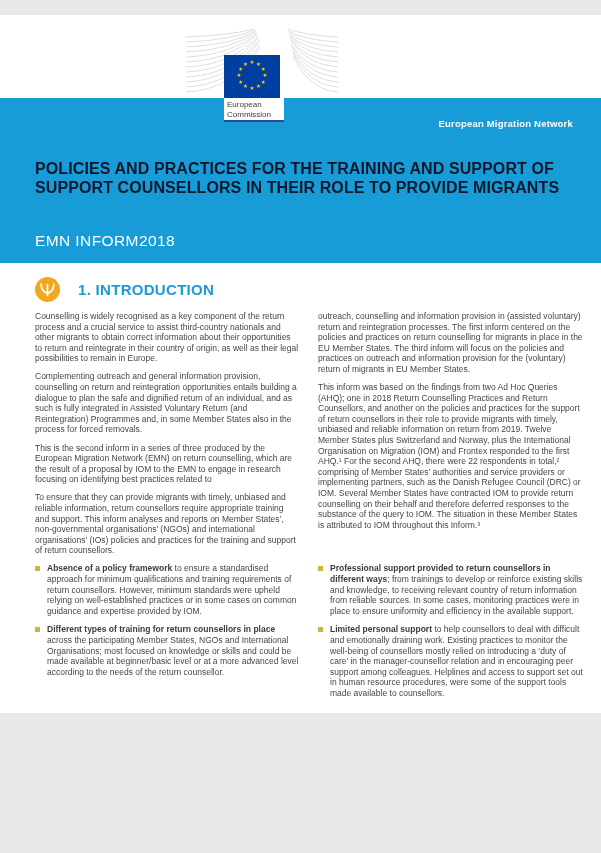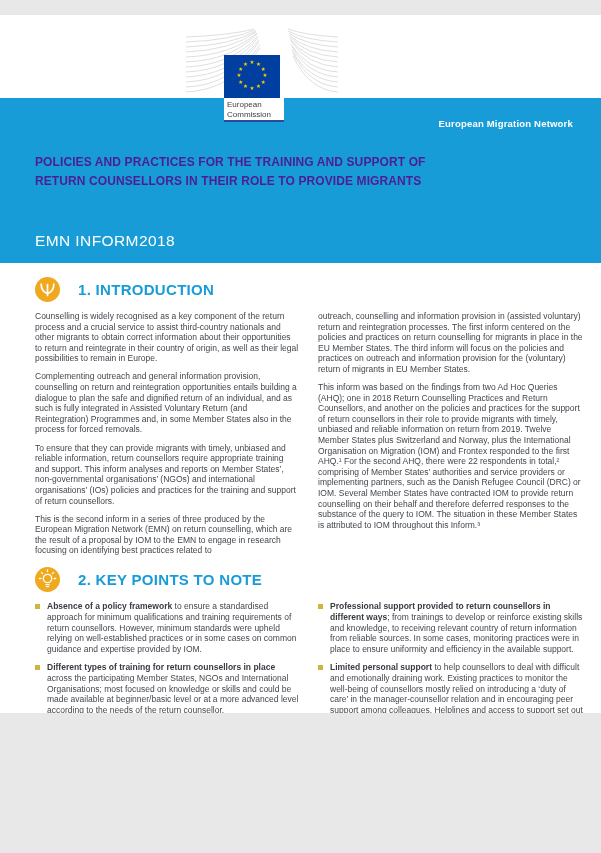--- a/index.html
+++ b/index.html
@@ -23,22 +23,22 @@
     font-size:8px;line-height:9.5px;color:#404040;padding:2px 0 0 3px;
     box-sizing:border-box;
   }
   
   .band{position:relative;height:165px;background:#189cd8;}
   .network-label{
     position:absolute;top:20px;right:28px;color:#fff;
     font-size:9.5px;font-weight:bold;letter-spacing:.2px;
   }
   .doc-title{
-    position:absolute;left:35px;top:55px;color:#4c1d95;
-    font-size:12px;font-weight:bold;line-height:19px;letter-spacing:.1px;
+    position:absolute;left:35px;top:61px;color:#0f172a;
+    font-size:16px;font-weight:bold;line-height:19px;letter-spacing:.1px;
     white-space:nowrap;
   }
   .inform-row{
     position:absolute;left:35px;right:34px;top:134px;
     display:flex;justify-content:flex-start;align-items:baseline;
     color:#fff;font-size:15.5px;font-weight:400;letter-spacing:.4px;
   }
   
   .section-header{display:flex;align-items:center;gap:18px;margin:14px 18px 9px 35px;}
   .icon-circle{
@@ -141,21 +141,21 @@
     <div class="ec-label">
       <div>European</div>
       <div>Commission</div>
     </div>
   </div>
 
   <div class="band">
     <div class="network-label">European Migration Network</div>
     <div class="doc-title">
       <div>POLICIES AND PRACTICES FOR THE TRAINING AND SUPPORT OF</div>
-      <div>RETURN COUNSELLORS IN THEIR ROLE TO PROVIDE MIGRANTS</div>
+      <div>SUPPORT COUNSELLORS IN THEIR ROLE TO PROVIDE MIGRANTS</div>
     </div>
     <div class="inform-row">
       <span>EMN INFORM</span>
       <span>2018</span>
     </div>
   </div>
 
   <div class="section-header">
     <span class="icon-circle">
       <svg width="25" height="25" viewBox="0 0 25 25">
@@ -166,46 +166,29 @@
         </g>
       </svg>
     </span>
     <span class="section-title">1. INTRODUCTION</span>
   </div>
 
   <div class="two-col">
     <div class="col">
       <p>Counselling is widely recognised as a key component of the return process and a crucial service to assist third-country nationals and other migrants to obtain correct information about their opportunities to return and reintegrate in their country of origin, as well as their legal possibilities to remain in Europe.</p>
       <p>Complementing outreach and general information provision, counselling on return and reintegration opportunities entails building a dialogue to plan the safe and dignified return of an individual, and as such is fully integrated in Assisted Voluntary Return (and Reintegration) Programmes and, in some Member States also in the process for forced removals.</p>
+      <p>This is the second inform in a series of three produced by the European Migration Network (EMN) on return counselling, which are the result of a proposal by IOM to the EMN to engage in research focusing on identifying best practices related to</p>
       <p>To ensure that they can provide migrants with timely, unbiased and reliable information, return counsellors require appropriate training and support. This inform analyses and reports on Member States’, non-governmental organisations’ (NGOs) and international organisations’ (IOs) policies and practices for the training and support of return counsellors.</p>
-      <p>This is the second inform in a series of three produced by the European Migration Network (EMN) on return counselling, which are the result of a proposal by IOM to the EMN to engage in research focusing on identifying best practices related to</p>
     </div>
     <div class="col">
       <p>outreach, counselling and information provision in (assisted voluntary) return and reintegration processes. The first inform centered on the policies and practices on return counselling for migrants in place in the EU Member States. The third inform will focus on the policies and practices on outreach and information provision for the (voluntary) return of migrants in EU Member States.</p>
       <p>This inform was based on the findings from two Ad Hoc Queries (AHQ); one in 2018 Return Counselling Practices and Return Counsellors, and another on the policies and practices for the support of return counsellors in their role to provide migrants with timely, unbiased and reliable information on return from 2019. Twelve Member States plus Switzerland and Norway, plus the International Organisation on Migration (IOM) and Frontex responded to the first AHQ.¹ For the second AHQ, there were 22 respondents in total,² comprising of Member States’ authorities and service providers or implementing partners, such as the Danish Refugee Council (DRC) or IOM. Several Member States have contracted IOM to provide return counselling on their behalf and therefore deferred responses to the substance of the query to IOM. The situation in these Member States is attributed to IOM throughout this Inform.³</p>
     </div>
   </div>
 
-  <div class="section-header" style="margin-top:4px;">
-    <span class="icon-circle">
-      <svg width="25" height="25" viewBox="0 0 25 25">
-        <g stroke="#ffffff" stroke-width="1.3" fill="none" stroke-linecap="round">
-          <circle cx="12.5" cy="11.5" r="4.2"></circle>
-          <path d="M10.9 17.6 h3.2"></path>
-          <path d="M11.3 19.6 h2.4"></path>
-          <path d="M12.5 4.6 v-1.6"></path>
-          <path d="M7.6 6.6 l-1.2 -1.2"></path>
-          <path d="M17.4 6.6 l1.2 -1.2"></path>
-          <path d="M6 11.5 h-1.7"></path>
-          <path d="M19 11.5 h1.7"></path>
-        </g>
-      </svg>
-    </span>
-    <span class="section-title">2. KEY POINTS TO NOTE</span>
-  </div>
 
   <div class="two-col">
     <div class="col">
       <div class="bullet">
         <span class="sq"></span>
         <span><span class="b">Absence of a policy framework</span><span> to ensure a standardised approach for minimum qualifications and training requirements of return counsellors. However, minimum standards were upheld relying on well-established practices or in some cases on common guidance and expertise provided by IOM.</span></span>
       </div>
       <div class="bullet">
         <span class="sq"></span>
         <span><span class="b">Different types of training for return counsellors in place</span><span> across the participating Member States, NGOs and International Organisations; most focused on knowledge or skills and could be made available at beginner/basic level or at a more advanced level according to the needs of the return counsellor.</span></span>

